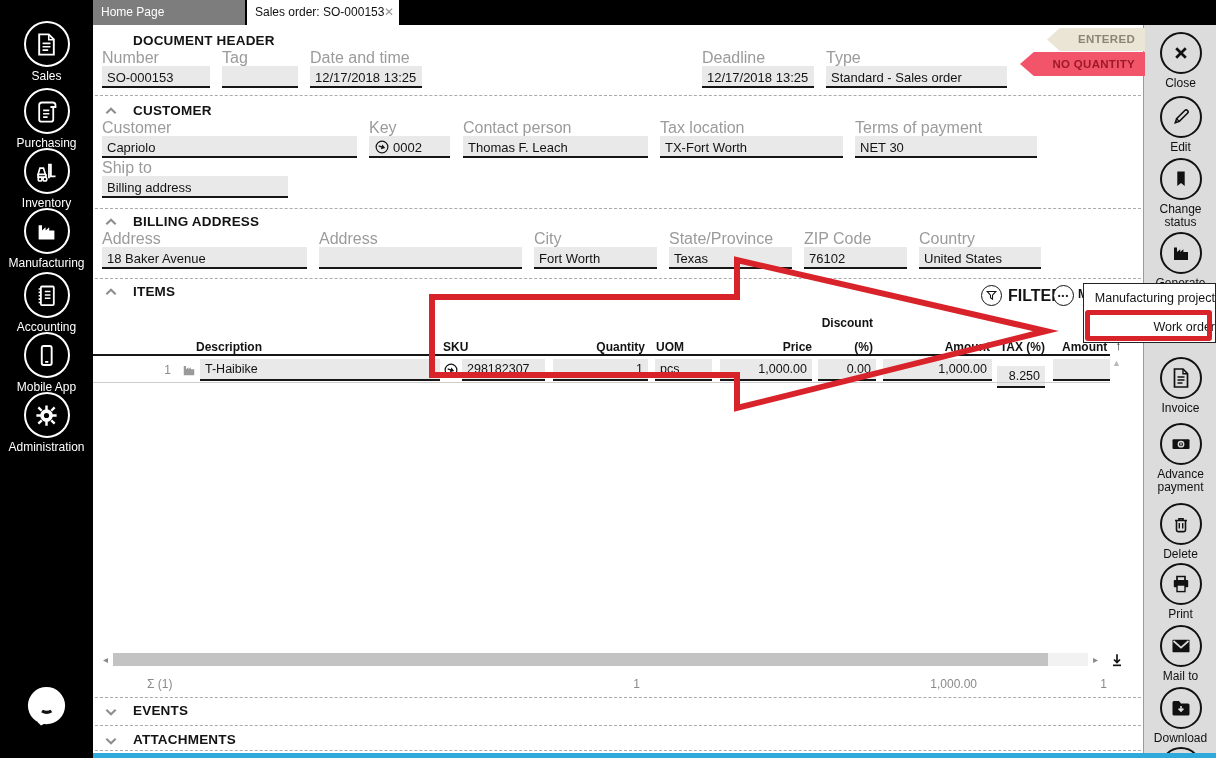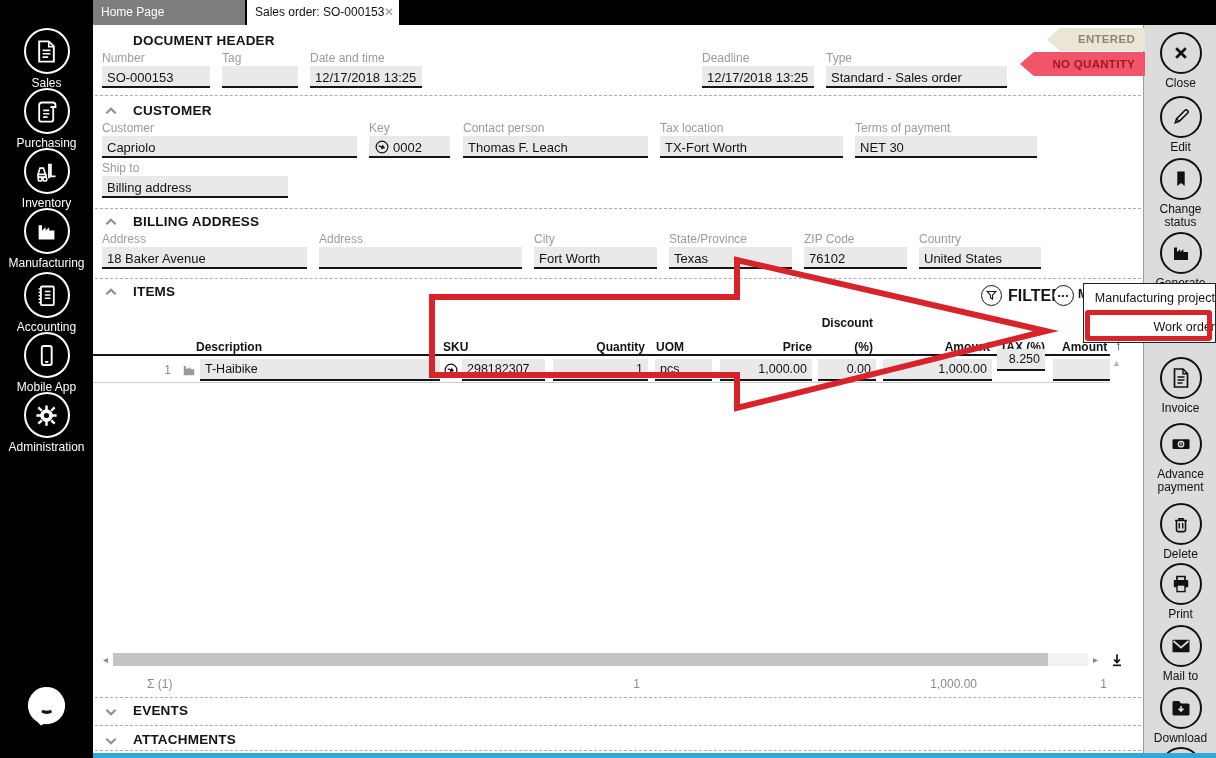--- a/index.html
+++ b/index.html
@@ -17,21 +17,21 @@
 .tab{position:absolute;top:0;height:25px;line-height:25px;font-size:12px;padding:0 8px;white-space:nowrap;overflow:hidden}
 #tab-home{left:0;width:153px;background:#7d7d7d;color:#fff;border-right:1px solid #000}
 #tab-active{left:154px;width:152px;background:#fff;color:#111;padding-right:20px}
 .tabx{position:absolute;right:5px;top:0;height:25px;line-height:24px;color:#979797;font-size:12px}
 
 #content{position:absolute;left:93px;top:25px;width:1050px;height:729px;background:#fff;z-index:1}
 .sec-title{position:absolute;font-size:13.5px;font-weight:bold;color:#131313;letter-spacing:.2px;white-space:nowrap}
 .chev{position:absolute;width:20px;height:16px;color:#8f8f8f}
 .chev svg{width:100%;height:100%}
 .fld{position:absolute}
-.flbl{font-size:12px;color:#9b9b9b;line-height:12px;margin-bottom:2px;white-space:nowrap}
+.flbl{font-size:16px;color:#9b9b9b;line-height:12px;margin-bottom:2px;white-space:nowrap}
 .fval{height:22px;background:#e9e9e9;border-bottom:2px solid #161616;font-size:13px;color:#131313;padding:2px 5px 0;white-space:nowrap;overflow:hidden;display:flex;align-items:center;gap:3px}
 .sep{position:absolute;left:2px;width:1046px;border-top:1px dashed #ababab}
 .th{position:absolute;font-size:12px;font-weight:bold;color:#131313;white-space:nowrap}
 .tr{text-align:right}
 .cell{position:absolute;height:22px;background:#e9e9e9;border-bottom:2px solid #161616;font-size:12.5px;color:#131313;padding:3px 5px 0;white-space:nowrap;overflow:hidden}
 .gray{color:#8a8a8a}
 .sumv{position:absolute;font-size:12px;color:#8a8a8a;white-space:nowrap}
 
 .iconbtn{position:absolute;width:21px;height:21px;border:1.5px solid #131313;border-radius:50%;display:flex;align-items:center;justify-content:center;color:#131313;background:#fff}
 .iconbtn svg{width:13px;height:13px}
@@ -149,21 +149,21 @@
 <symbol id="i-downbar" viewBox="0 0 24 24">
         <path d="M12 4v9.2M8.4 10.2l3.6 3.6 3.6-3.6" fill="none" stroke="currentColor" stroke-width="2"></path>
         <path d="M7.2 17.2h9.6" fill="none" stroke="currentColor" stroke-width="2"></path>
       </symbol>
 </defs>
 </svg>
 
 <div id="app">
 
   <nav id="leftnav">
-    <div class="lnav-item" style="top:28px">
+    <div class="lnav-item" style="top:21px">
         <span class="lcircle">
           <svg>
             <use href="#i-doc"></use>
           </svg>
         </span>
         <span class="llabel">Sales</span>
       </div>
     <div class="lnav-item" style="top:88px">
         <span class="lcircle">
           <svg>
@@ -349,21 +349,21 @@
     <div class="cell" style="left:107px;top:334px;width:240px">T-Haibike</div>
     <span class="glyph" style="left:350px;top:337px;color:#131313"><svg width="16" height="16" viewBox="0 0 24 24">
           <use href="#i-circlearrow"></use>
         </svg></span>
     <div class="cell" style="left:369px;top:334px;width:83px">298182307</div>
     <div class="cell tr" style="left:460px;top:334px;width:95px">1</div>
     <div class="cell" style="left:562px;top:334px;width:57px">pcs</div>
     <div class="cell tr" style="left:627px;top:334px;width:92px">1,000.00</div>
     <div class="cell tr" style="left:725px;top:334px;width:58px">0.00</div>
     <div class="cell tr" style="left:790px;top:334px;width:109px">1,000.00</div>
-    <div class="cell tr" style="left:904px;top:324px;width:48px">8.250</div>
+    <div class="cell tr" style="left:904px;top:341px;width:48px">8.250</div>
     <div class="cell" style="left:960px;top:334px;width:57px"></div>
     <div style="position:absolute;left:0;top:357px;width:1017px;height:1px;background:#cdcdcd"></div>
 
     <span class="glyph" style="left:1019px;top:333px;font-size:9px;color:#b8b8b8">▲</span>
 
     <span class="glyph" style="left:10px;top:629px;font-size:10px;color:#8a8a8a">◂</span>
     <div style="position:absolute;left:20px;top:628px;width:975px;height:13px;background:#f2f2f2"></div>
     <div style="position:absolute;left:20px;top:628px;width:935px;height:13px;background:#c3c3c3"></div>
     <span class="glyph" style="left:1000px;top:629px;font-size:10px;color:#8a8a8a">▸</span>
     <span class="glyph" style="left:1014px;top:626px;color:#131313"><svg width="20" height="20" viewBox="0 0 24 24">

